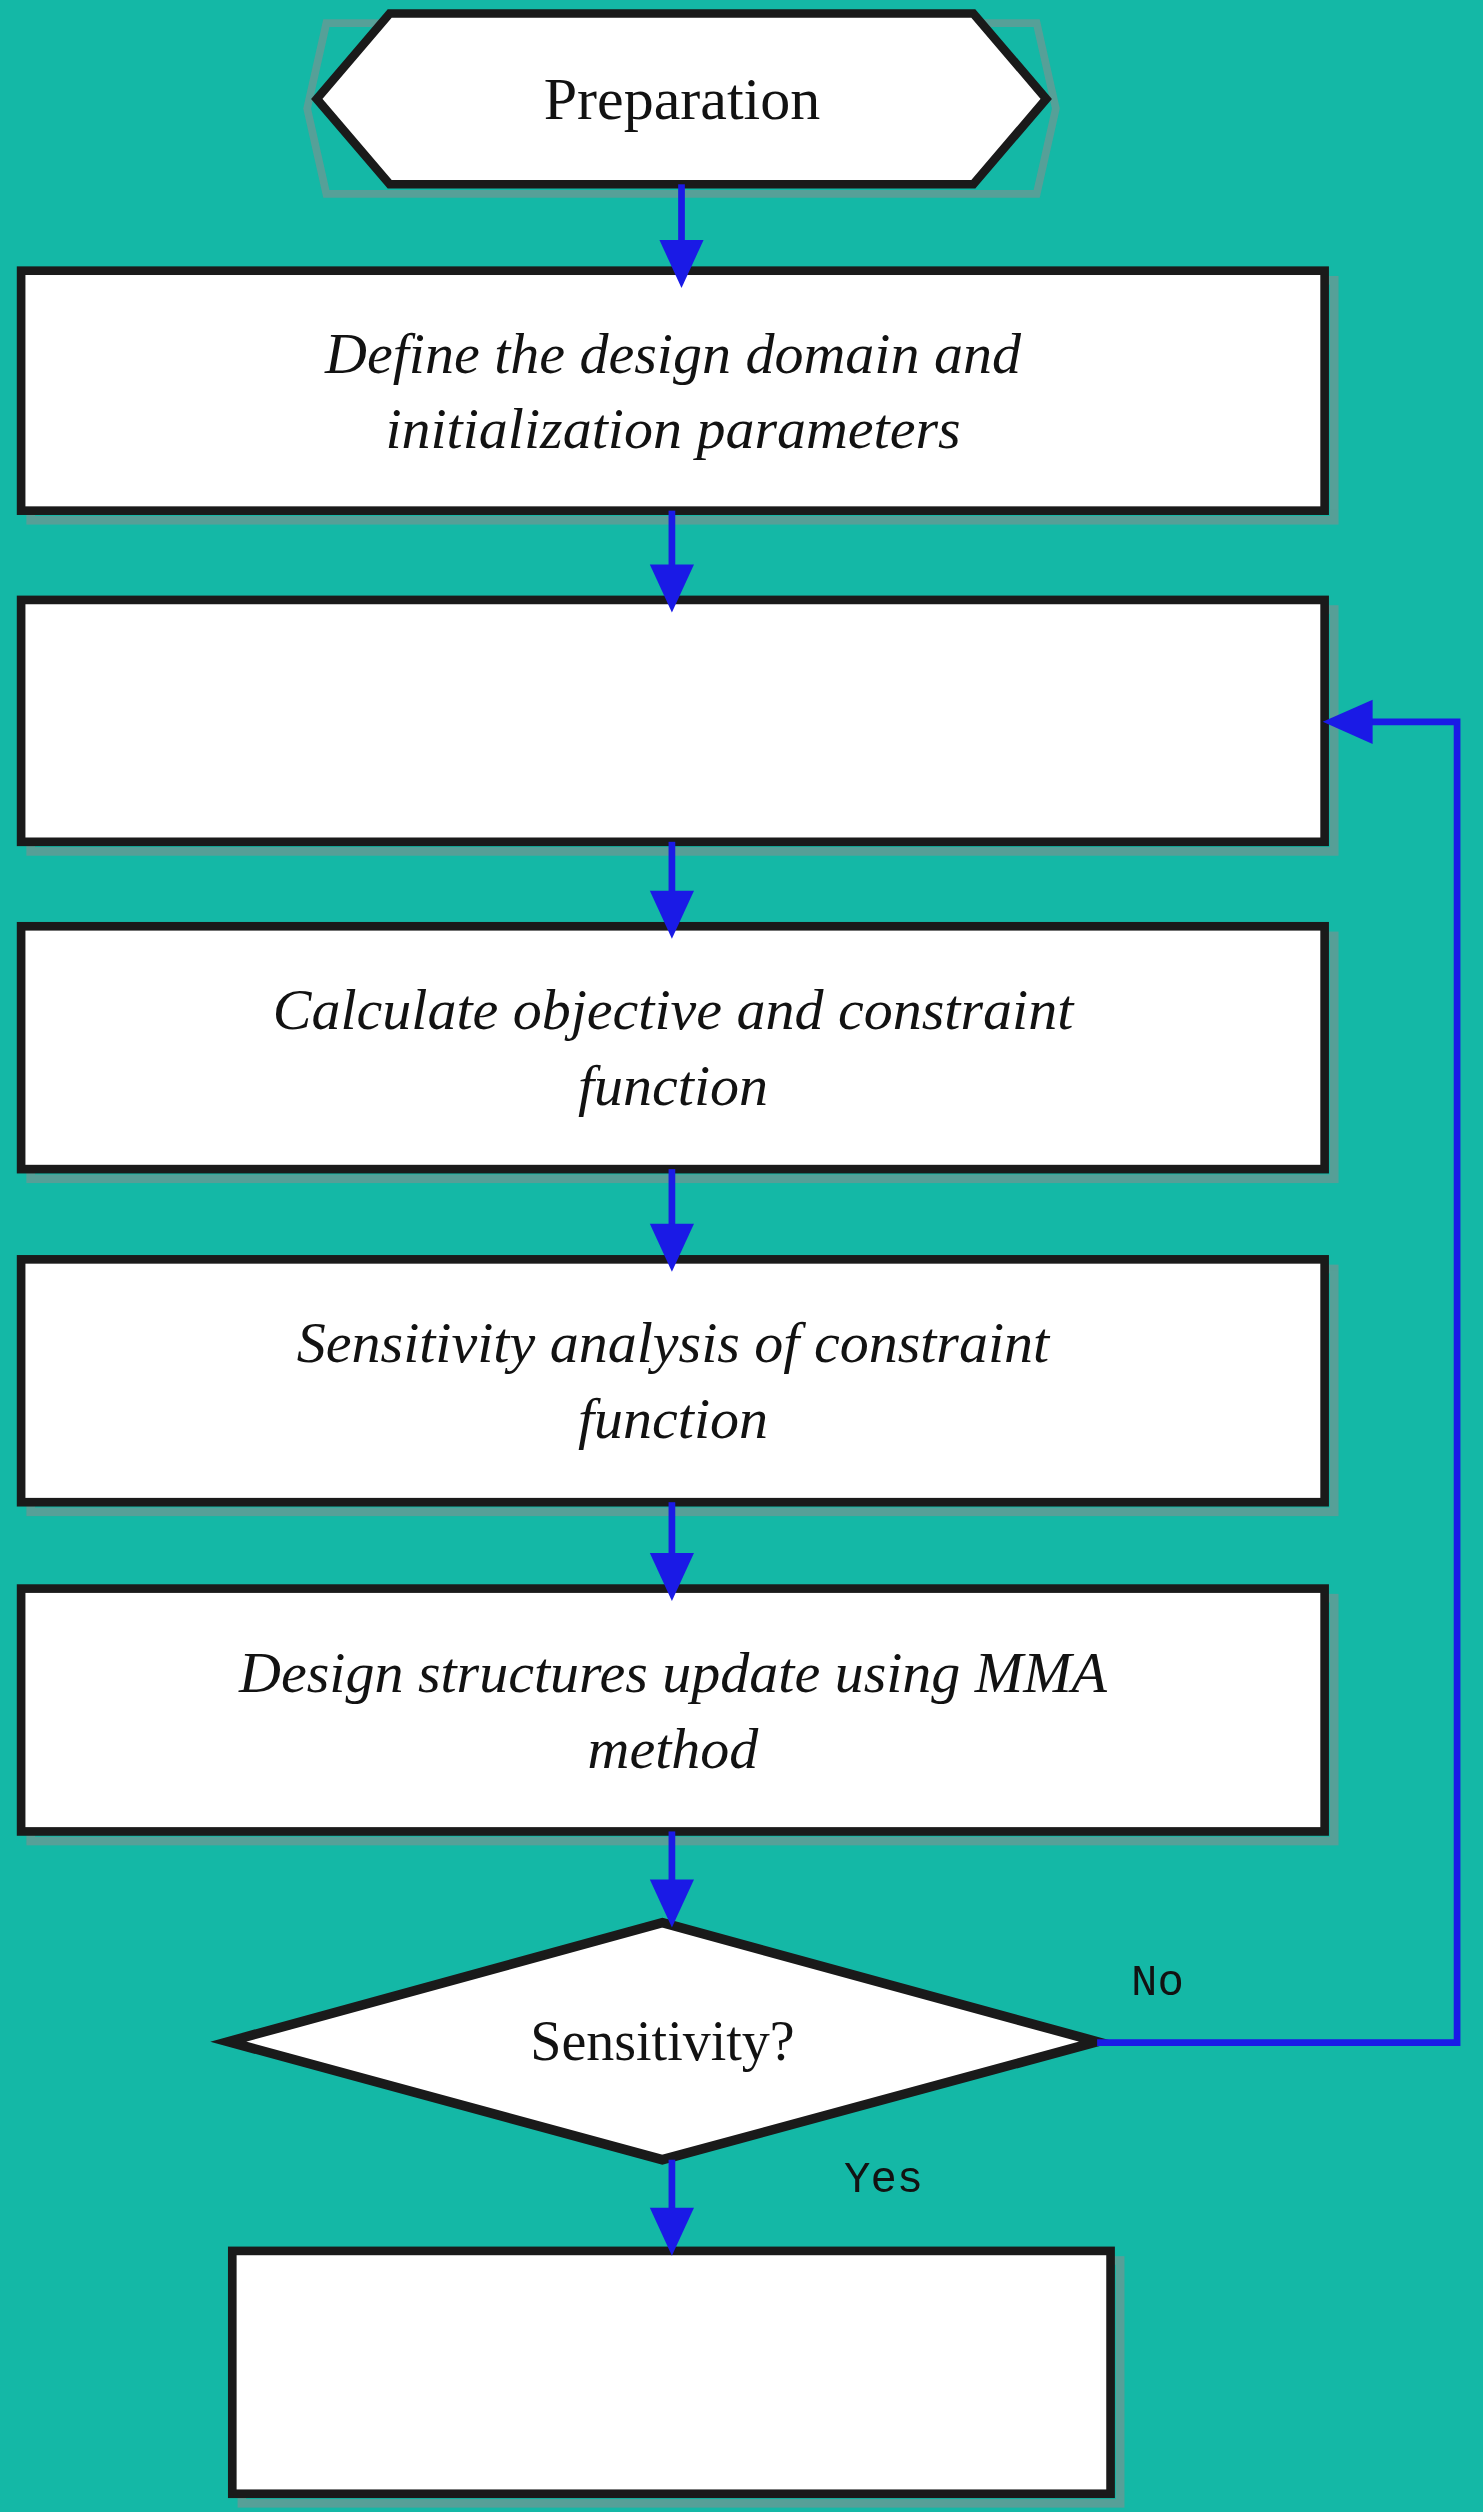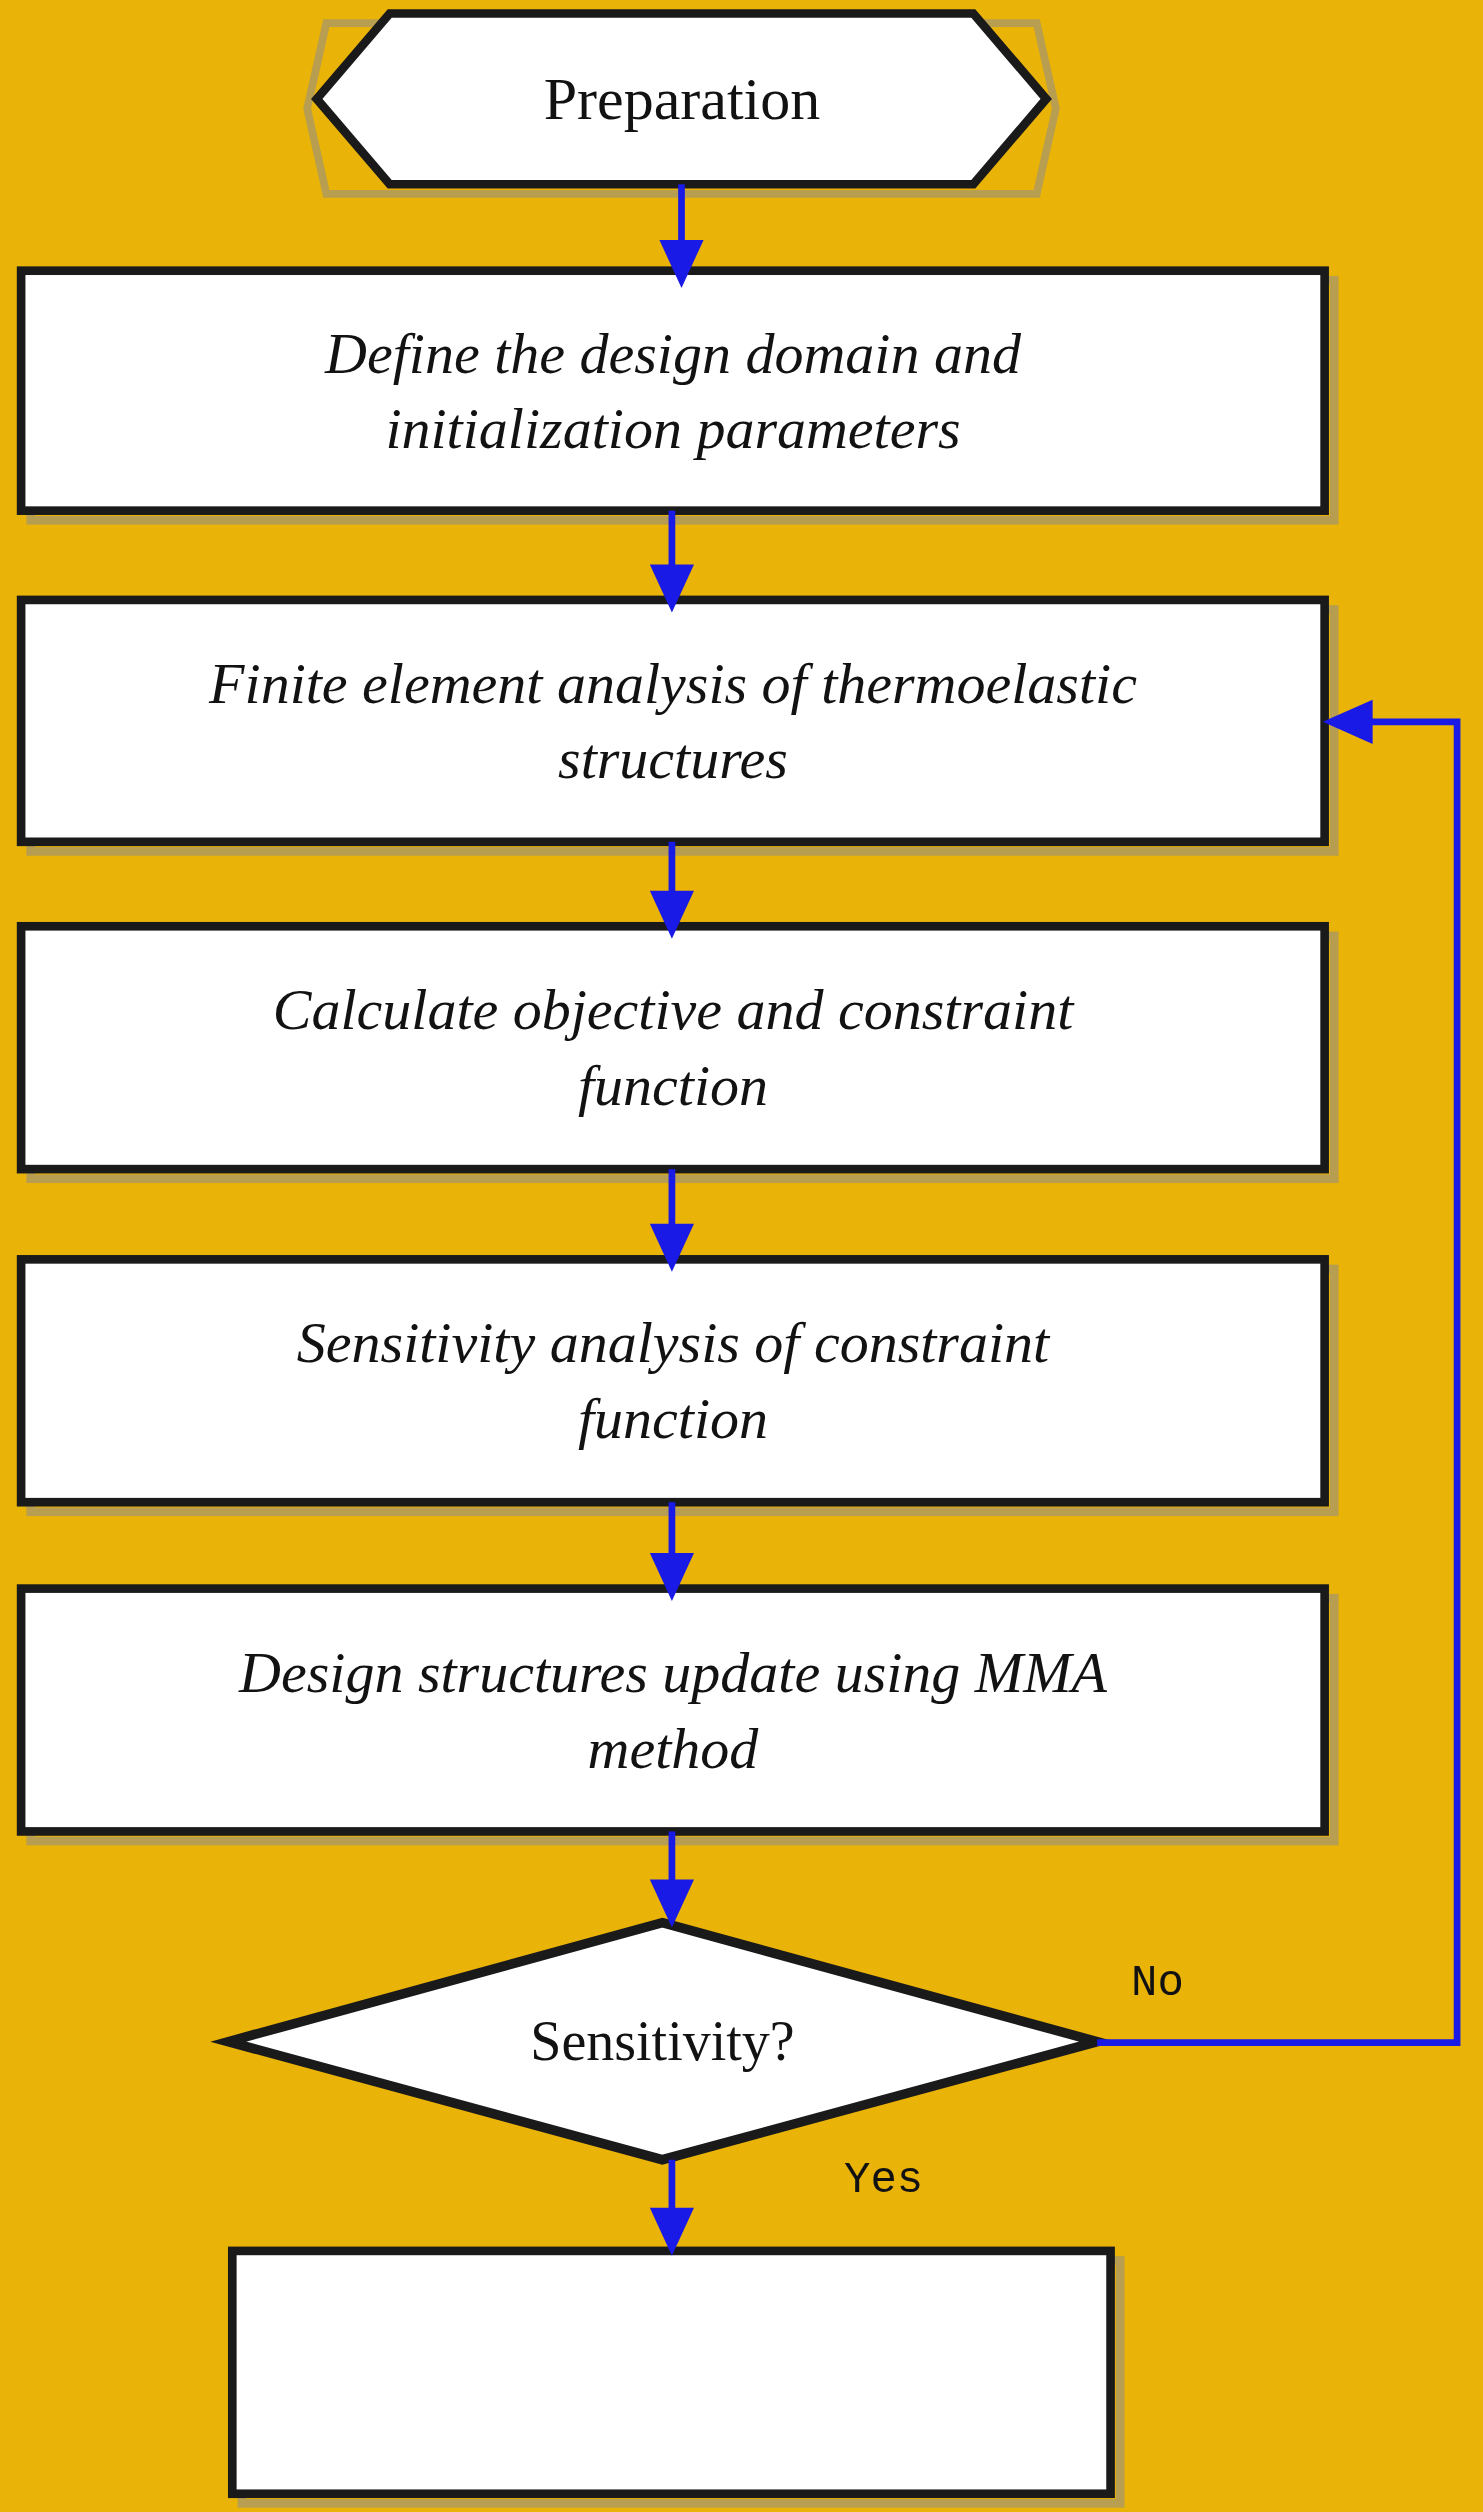--- a/index.html
+++ b/index.html
@@ -4,21 +4,21 @@
 <style>
   html, body {
     margin: 0;
     padding: 0;
     background: #ffffff;
   }
   #canvas {
     position: relative;
     width: 1483px;
     height: 2512px;
-    background: #eab308;
+    background: #14b8a6;
     overflow: hidden;
     font-family: "Liberation Serif", "DejaVu Serif", serif;
   }
   #flow-svg {
     position: absolute;
     left: 0;
     top: 0;
     width: 1483px;
     height: 2512px;
   }
@@ -101,22 +101,20 @@
       <polyline fill="none" points="1143,2128 1518,2128 1518,752 1415,752"></polyline>
       <polygon points="1430,729 1430,775 1378,752" stroke="none"></polygon>
     </g>
   </svg>
 
   <div class="node-label lbl-hex" style="left:317px; top:13.4px; width:730px; height:171px;">Preparation</div>
 
   <div class="node-label lbl-proc" style="left:21px; top:271px; width:1304px; height:240px;">Define the design domain and
 initialization parameters</div>
 
-  <div class="node-label lbl-proc" style="left:21px; top:600px; width:1304px; height:242px;">Finite element analysis of thermoelastic
-structures</div>
 
   <div class="node-label lbl-proc" style="left:21px; top:926px; width:1304px; height:243px;">Calculate objective and constraint
 function</div>
 
   <div class="node-label lbl-proc" style="left:21px; top:1259px; width:1304px; height:243px;">Sensitivity  analysis of  constraint
 function</div>
 
   <div class="node-label lbl-proc" style="left:21px; top:1589px; width:1304px; height:243px;">Design structures update  using MMA
 method</div>
 

